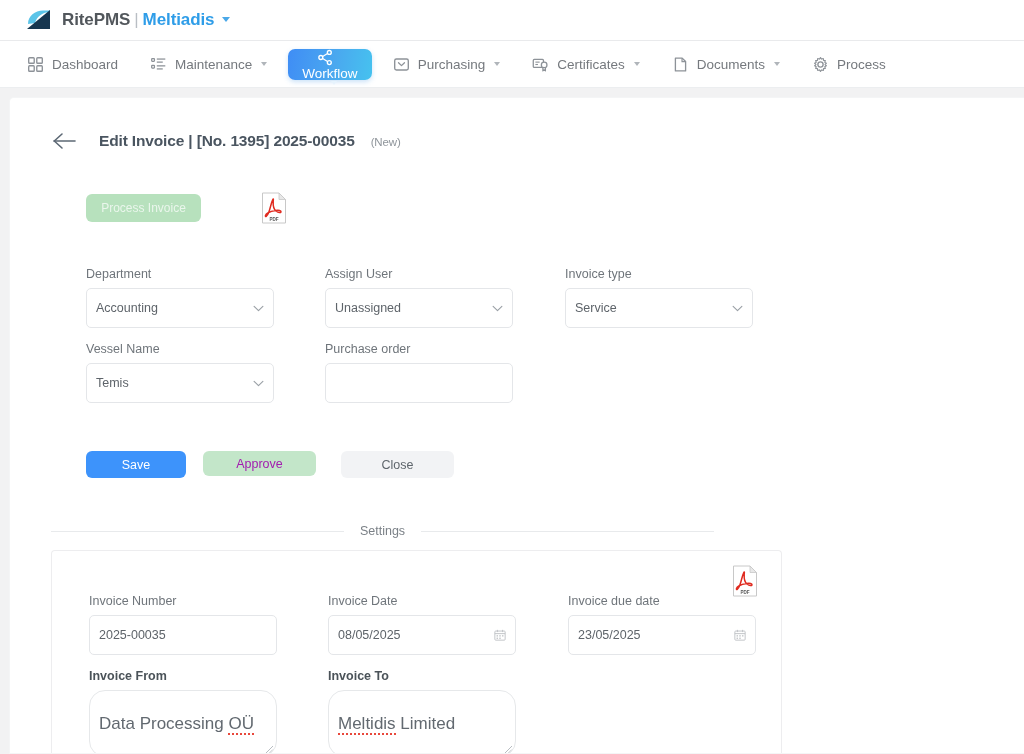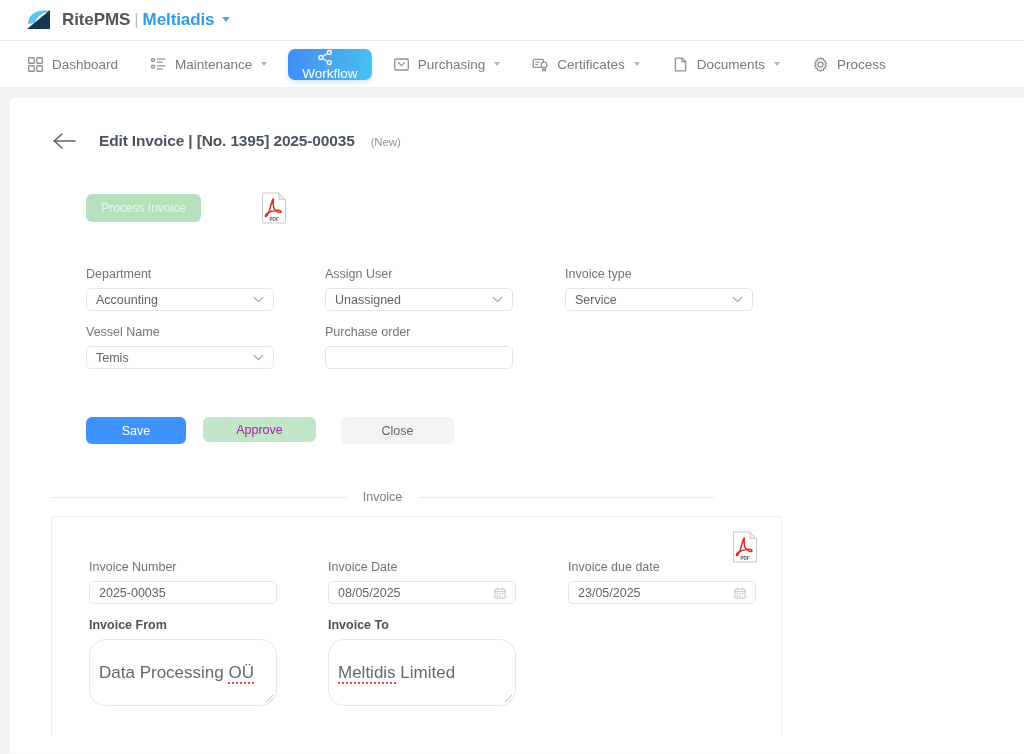--- a/index.html
+++ b/index.html
@@ -140,21 +140,21 @@
   .form-area { padding-left: 76px; }
   .field-row { display: flex; margin-bottom: 14px; }
   .field { margin-right: 51px; }
   .field.col2 { margin-right: 52px; }
   .field-label {
     font-size: 12.5px; color: #6f757b;
     margin-bottom: 7px; display: block;
   }
   .field-label.bold { font-weight: bold; color: #4b5359; }
   .ctrl {
-    height: 23px;
+    height: 40px;
     border: 1px solid #e4e6e9;
     border-radius: 5px;
     background: #fff;
     display: flex; align-items: center;
     padding: 0 9px;
     font-size: 12.5px;
     color: #5e646a;
     position: relative;
   }
   .ctrl.w188 { width: 188px; }
@@ -404,21 +404,21 @@
   </div>
 
   <div class="action-row">
     <button class="btn btn-save">Save</button>
     <button class="btn btn-approve">Approve</button>
     <button class="btn btn-close">Close</button>
   </div>
 
   <div class="divider-wrap">
     <div class="divider-line"></div>
-    <div class="divider-cap">Invoice</div>
+    <div class="divider-cap">Settings</div>
     <div class="divider-line"></div>
   </div>
 
   <div class="invoice-panel">
 
     <div class="panel-pdf">
       <svg class="pdf-ico" viewBox="0 0 26 32">
         <path d="M1.5 1 L18 1 L24.5 7.5 L24.5 31 L1.5 31 Z" fill="#ffffff" stroke="#c8c8c8" stroke-width="1"></path>
         <path d="M18 1 L18 7.5 L24.5 7.5 Z" fill="#e8e8e8" stroke="#c8c8c8" stroke-width="0.8"></path>
         <path d="M12 7 C10 11 9.5 16 7.5 21 C6 24.5 4 25.5 4.5 23.5 C5 21.5 9 19.5 14.5 18.5 C18 18 20 18.5 20 19.8 C20 21 17.5 21 15 19 C13 17.4 12 13 12.2 9.5 C12.3 7.5 12.6 6.6 12 7 Z" fill="none" stroke="#e02b20" stroke-width="1.5" stroke-linejoin="round"></path>

